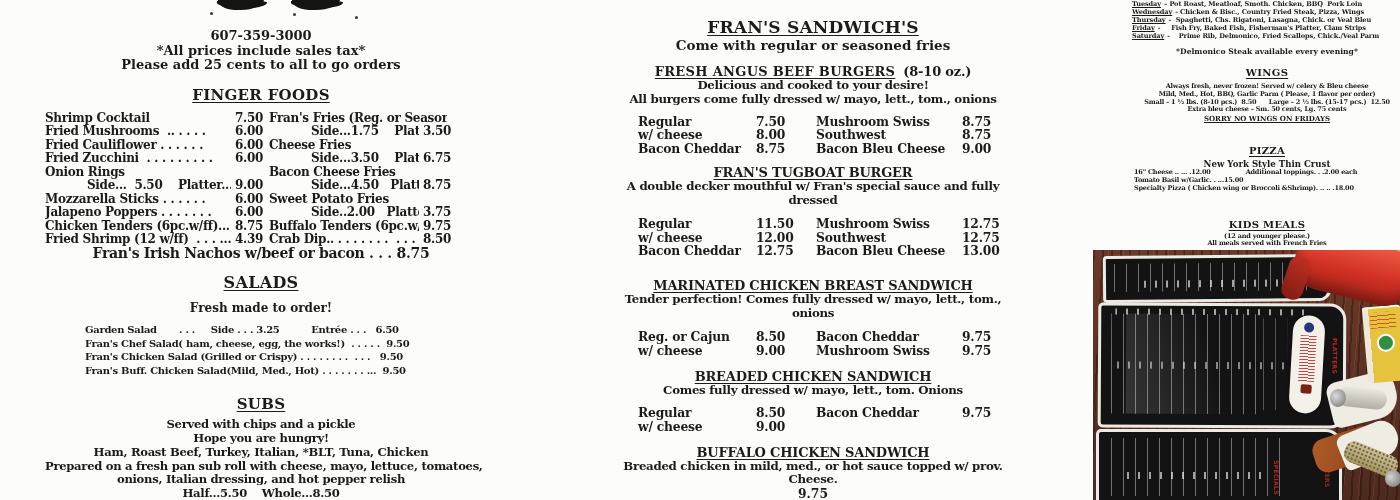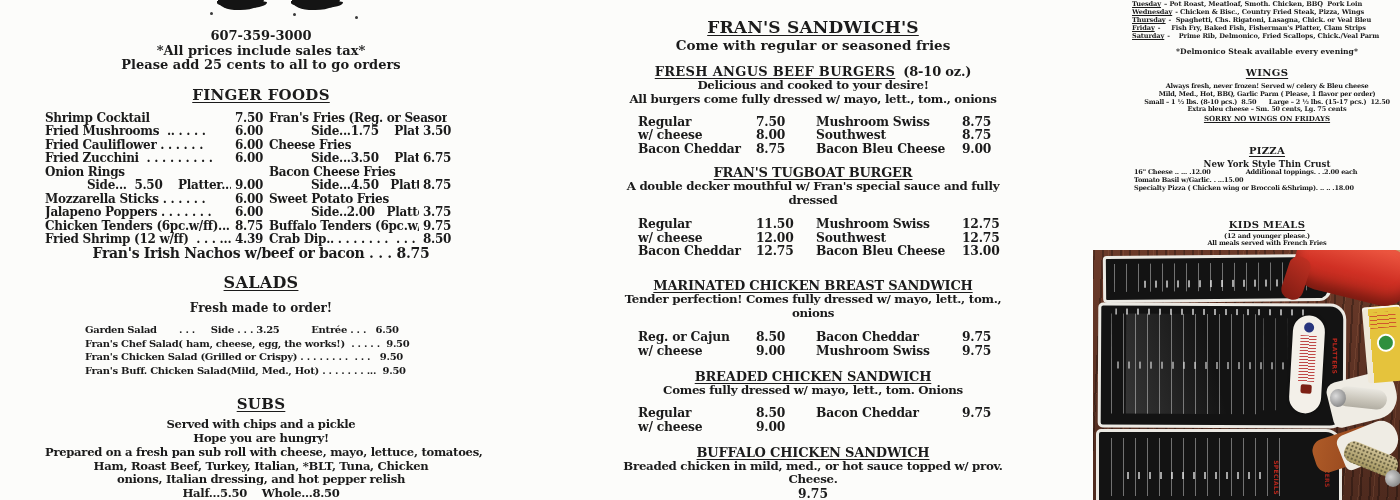--- a/index.html
+++ b/index.html
@@ -263,23 +263,23 @@
         <div class="salad-row pre">Fran's Buff. Chicken Salad(Mild, Med., Hot) . . . . . . . ...  9.50</div>
       </div>
 
     <div class="subs-title h c">SUBS</div>
     <div class="subs-lines c">
 
         <div class="subs-line pre">Served with chips and a pickle</div>
 
         <div class="subs-line pre">Hope you are hungry!</div>
 
+        <div class="subs-line pre">Ham, Roast Beef, Turkey, Italian, *BLT, Tuna, Chicken</div>
+
         <div class="subs-line pre">Prepared on a fresh pan sub roll with cheese, mayo, lettuce, tomatoes,</div>
-
-        <div class="subs-line pre">Ham, Roast Beef, Turkey, Italian, *BLT, Tuna, Chicken</div>
 
         <div class="subs-line pre">onions, Italian dressing, and hot pepper relish</div>
 
         <div class="subs-line pre">Half...5.50    Whole...8.50</div>
       </div>
   </div>
 
   <div class="col-mid">
     <div class="mid-title h">FRAN'S SANDWICH'S</div>
     <div class="mid-sub">Come with regular or seasoned fries</div>

